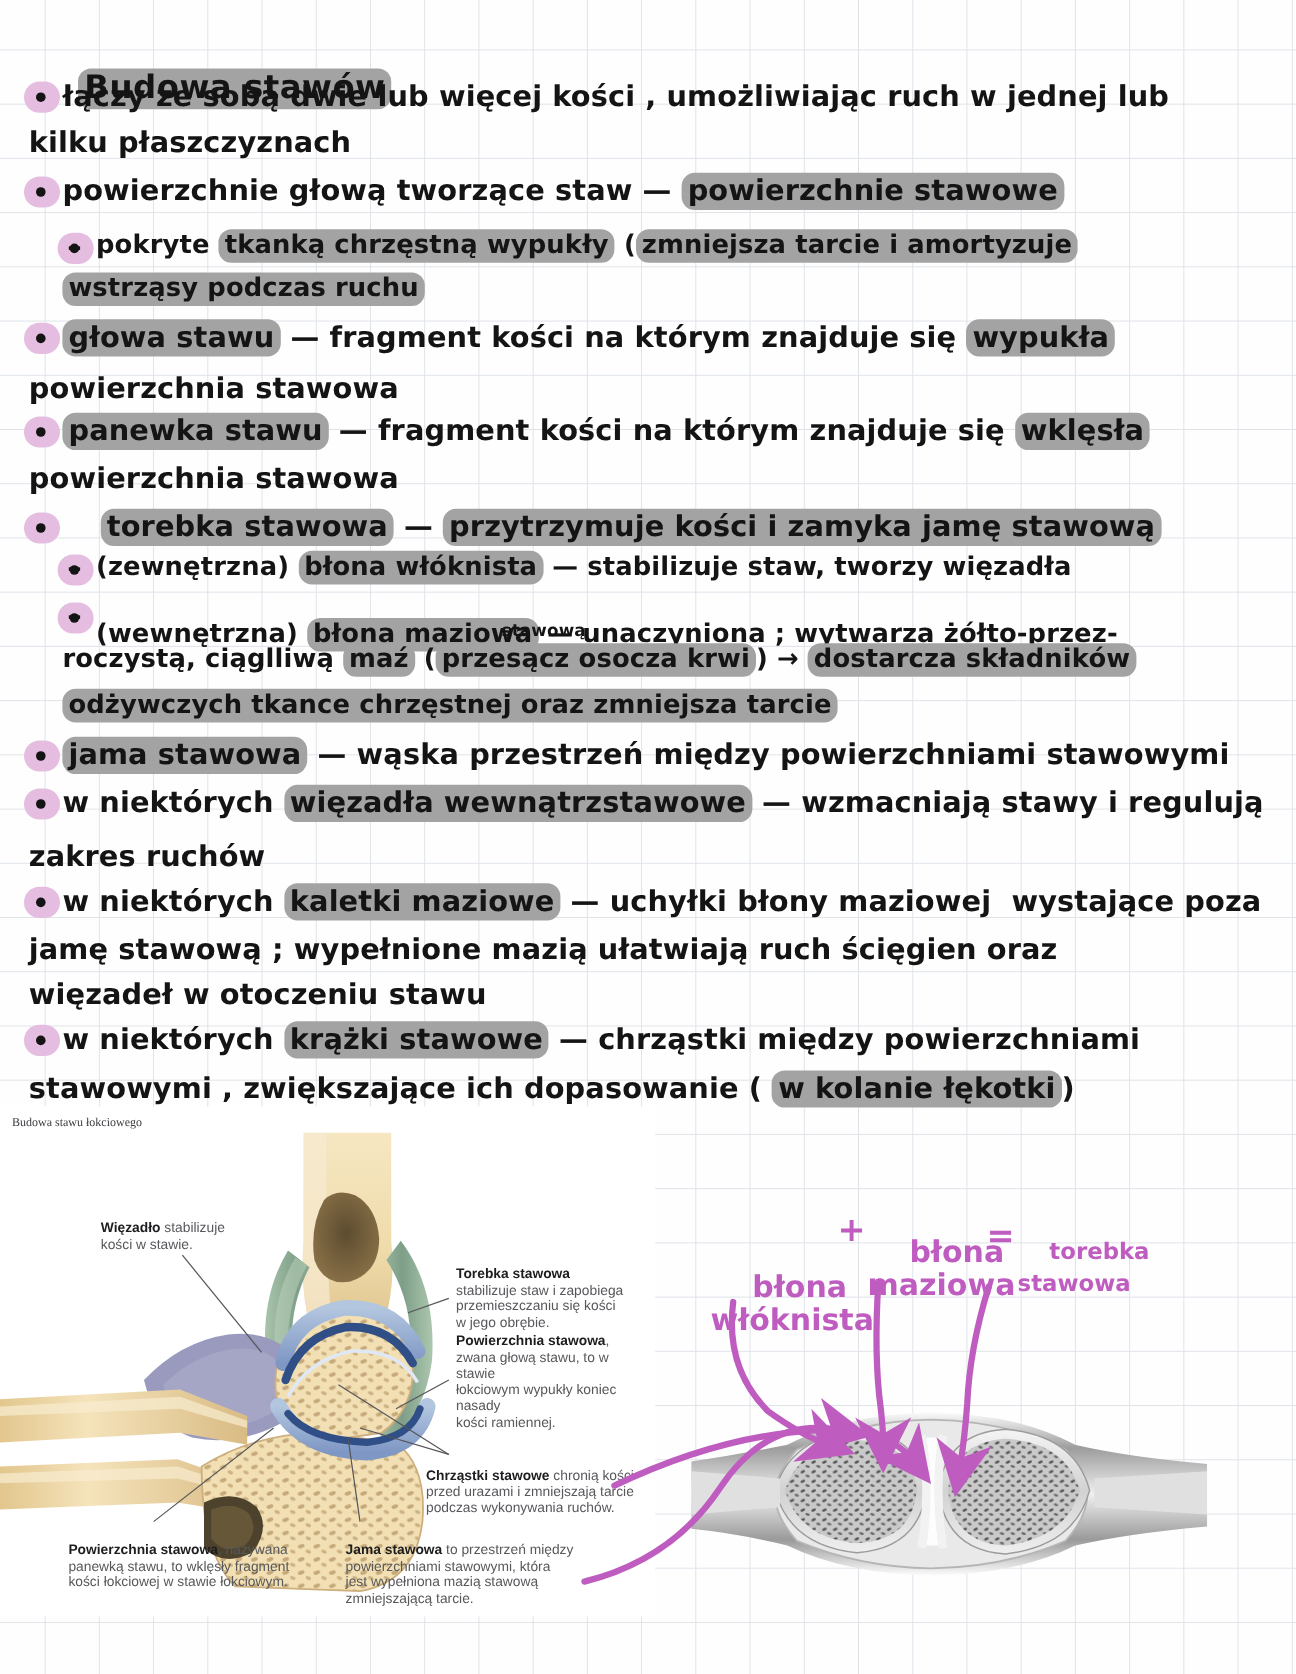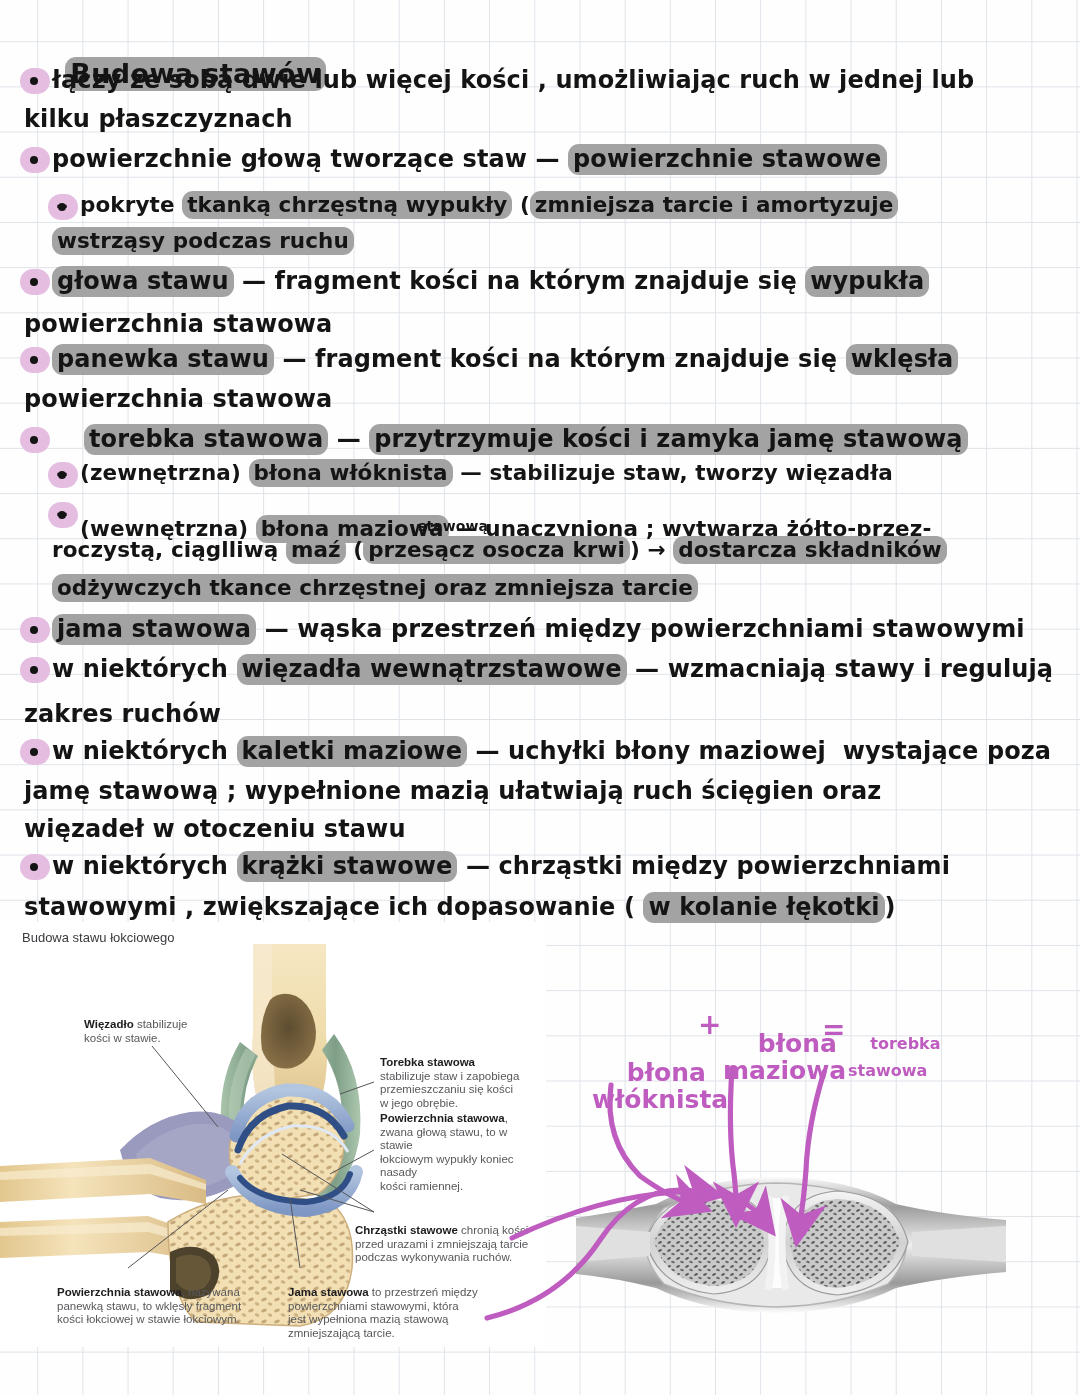--- a/index.html
+++ b/index.html
@@ -77,22 +77,22 @@
   .figcap{
     position:absolute;
     font-family:"Liberation Sans", sans-serif;
     font-size:11.5px;
     line-height:13.6px;
     color:#58585c;
   }
   .figcap b{color:#1d1d20;font-weight:700;}
   .figtitle{
     position:absolute;left:10px;top:8px;
-    font-family:Liberation Sans, sans-serif;
-    font-size:13px;color:#3b3b3f;margin-left:12px;
+    font-family:Liberation Serif, serif;
+    font-size:10px;color:#3b3b3f;
   }
 
   
   .pen{
     position:absolute;
     color:#bf5cc0;
     font-family:"DejaVu Sans", sans-serif;
     font-weight:700;
     white-space:pre;
     z-index:6;
@@ -329,17 +329,17 @@
   <div class="pen" style="left:592px;top:1032px;font-size:25px;line-height:27px;text-align:left;">
     <span>błona
 włóknista</span>
   </div>
   <div class="pen" style="left:698px;top:1008px;font-size:28px;">+</div>
   <div class="pen" style="left:723px;top:1003px;font-size:25px;line-height:27px;">
     <span>błona
 maziowa</span>
   </div>
   <div class="pen" style="left:822px;top:1013px;font-size:28px;">=</div>
-  <div class="pen" style="left:848px;top:1003px;font-size:16px;line-height:27px;">
+  <div class="pen" style="left:848px;top:1003px;font-size:19px;line-height:27px;">
     <span>torebka
 stawowa</span>
   </div>
 </div>
 
 </body></html>

